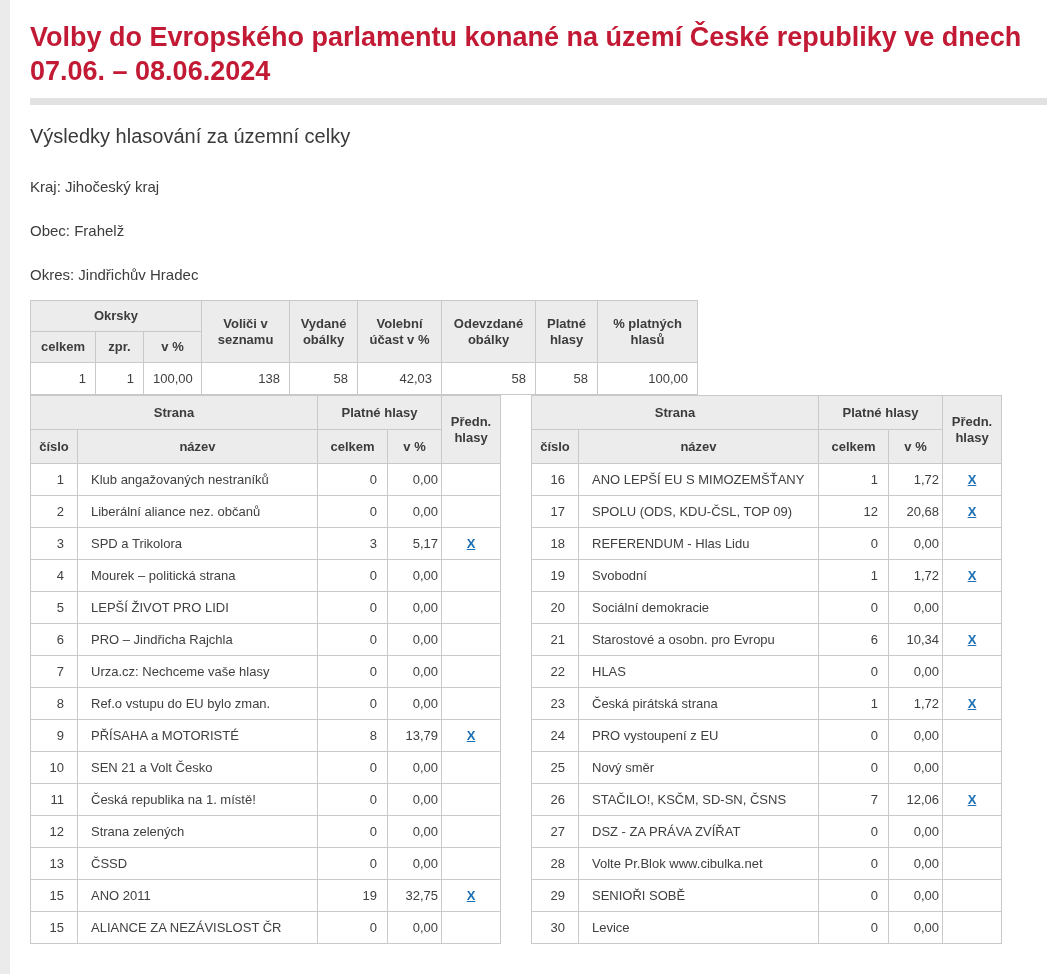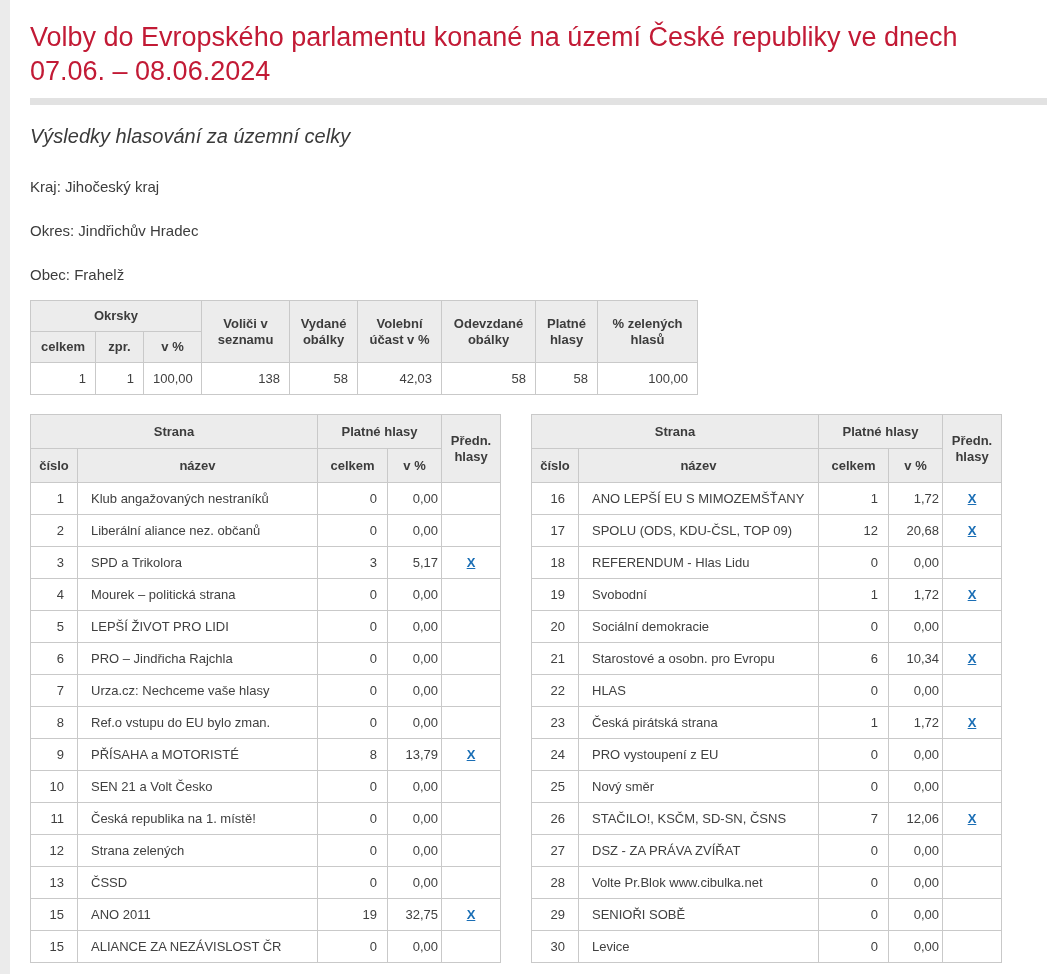--- a/index.html
+++ b/index.html
@@ -22,35 +22,34 @@
   }
   .content {
     margin-left: 30px;
     padding-top: 20px;
   }
   h1.page-title {
     margin: 0;
     max-width: 1005px;
     font-size: 27px;
     line-height: 34px;
-    font-weight: 400;
+    font-weight: 700;
     color: #c21a35;
   }
   .divider {
     height: 7px;
     background: #e2e2e2;
     margin-top: 10px;
   }
   h2.section-title {
     margin: 19px 0 0 0;
     font-size: 20px;
     line-height: 24px;
     font-weight: 400;
     color: #3a3a3a;
-    font-style: italic;
   }
   p.loc-line {
     margin: 27px 0 0 0;
     font-size: 15px;
     line-height: 17px;
     color: #3c3c3c;
   }
   p.loc-line.first { margin-top: 30px; }
 
   table {
@@ -73,21 +72,20 @@
 
   table.summary { width: 667px; margin-top: 17px; }
   .summary thead tr.r1 th { height: 31px; }
   .summary thead tr.r2 th { height: 31px; }
   .summary td { height: 32px; text-align: right; }
 
   .parties-wrap {
     display: flex;
     gap: 30px;
     align-items: center;
-    margin-top: 19px;
   }
   table.party { width: 470px; }
   .party thead tr.r1 th { height: 34px; }
   .party thead tr.r2 th { height: 34px; }
   .party td { height: 32px; }
   .party td.c-num  { text-align: right; padding-right: 13px; }
   .party td.c-name { text-align: left;  padding-left: 13px; }
   .party td.c-votes{ text-align: right; padding-right: 10px; }
   .party td.c-pct  { text-align: right; padding-right: 3px; }
   .party td.c-pref { text-align: center; }
@@ -104,22 +102,22 @@
 
 <div class="content">
 
   <h1 class="page-title">Volby do Evropského parlamentu konané na území České republiky ve dnech 07.06. – 08.06.2024</h1>
 
   <div class="divider"></div>
 
   <h2 class="section-title">Výsledky hlasování za územní celky</h2>
 
   <p class="loc-line first">Kraj: Jihočeský kraj</p>
+  <p class="loc-line">Obec: Frahelž</p>
   <p class="loc-line">Okres: Jindřichův Hradec</p>
-  <p class="loc-line">Obec: Frahelž</p>
 
   <table class="summary">
     <colgroup>
       <col style="width:65px">
         <col style="width:48px">
         <col style="width:58px">
       <col style="width:88px">
         <col style="width:68px">
         <col style="width:84px">
       <col style="width:94px">
@@ -127,21 +125,21 @@
         <col style="width:100px">
     </colgroup>
     <thead>
       <tr class="r1">
         <th colspan="3">Okrsky</th>
         <th rowspan="2">Voliči v seznamu</th>
         <th rowspan="2">Vydané obálky</th>
         <th rowspan="2">Volební účast v %</th>
         <th rowspan="2">Odevzdané obálky</th>
         <th rowspan="2">Platné hlasy</th>
-        <th rowspan="2">% zelených hlasů</th>
+        <th rowspan="2">% platných hlasů</th>
       </tr>
       <tr class="r2">
         <th>celkem</th>
         <th>zpr.</th>
         <th>v %</th>
       </tr>
     </thead>
     <tbody>
       <tr>
         <td>1</td>

